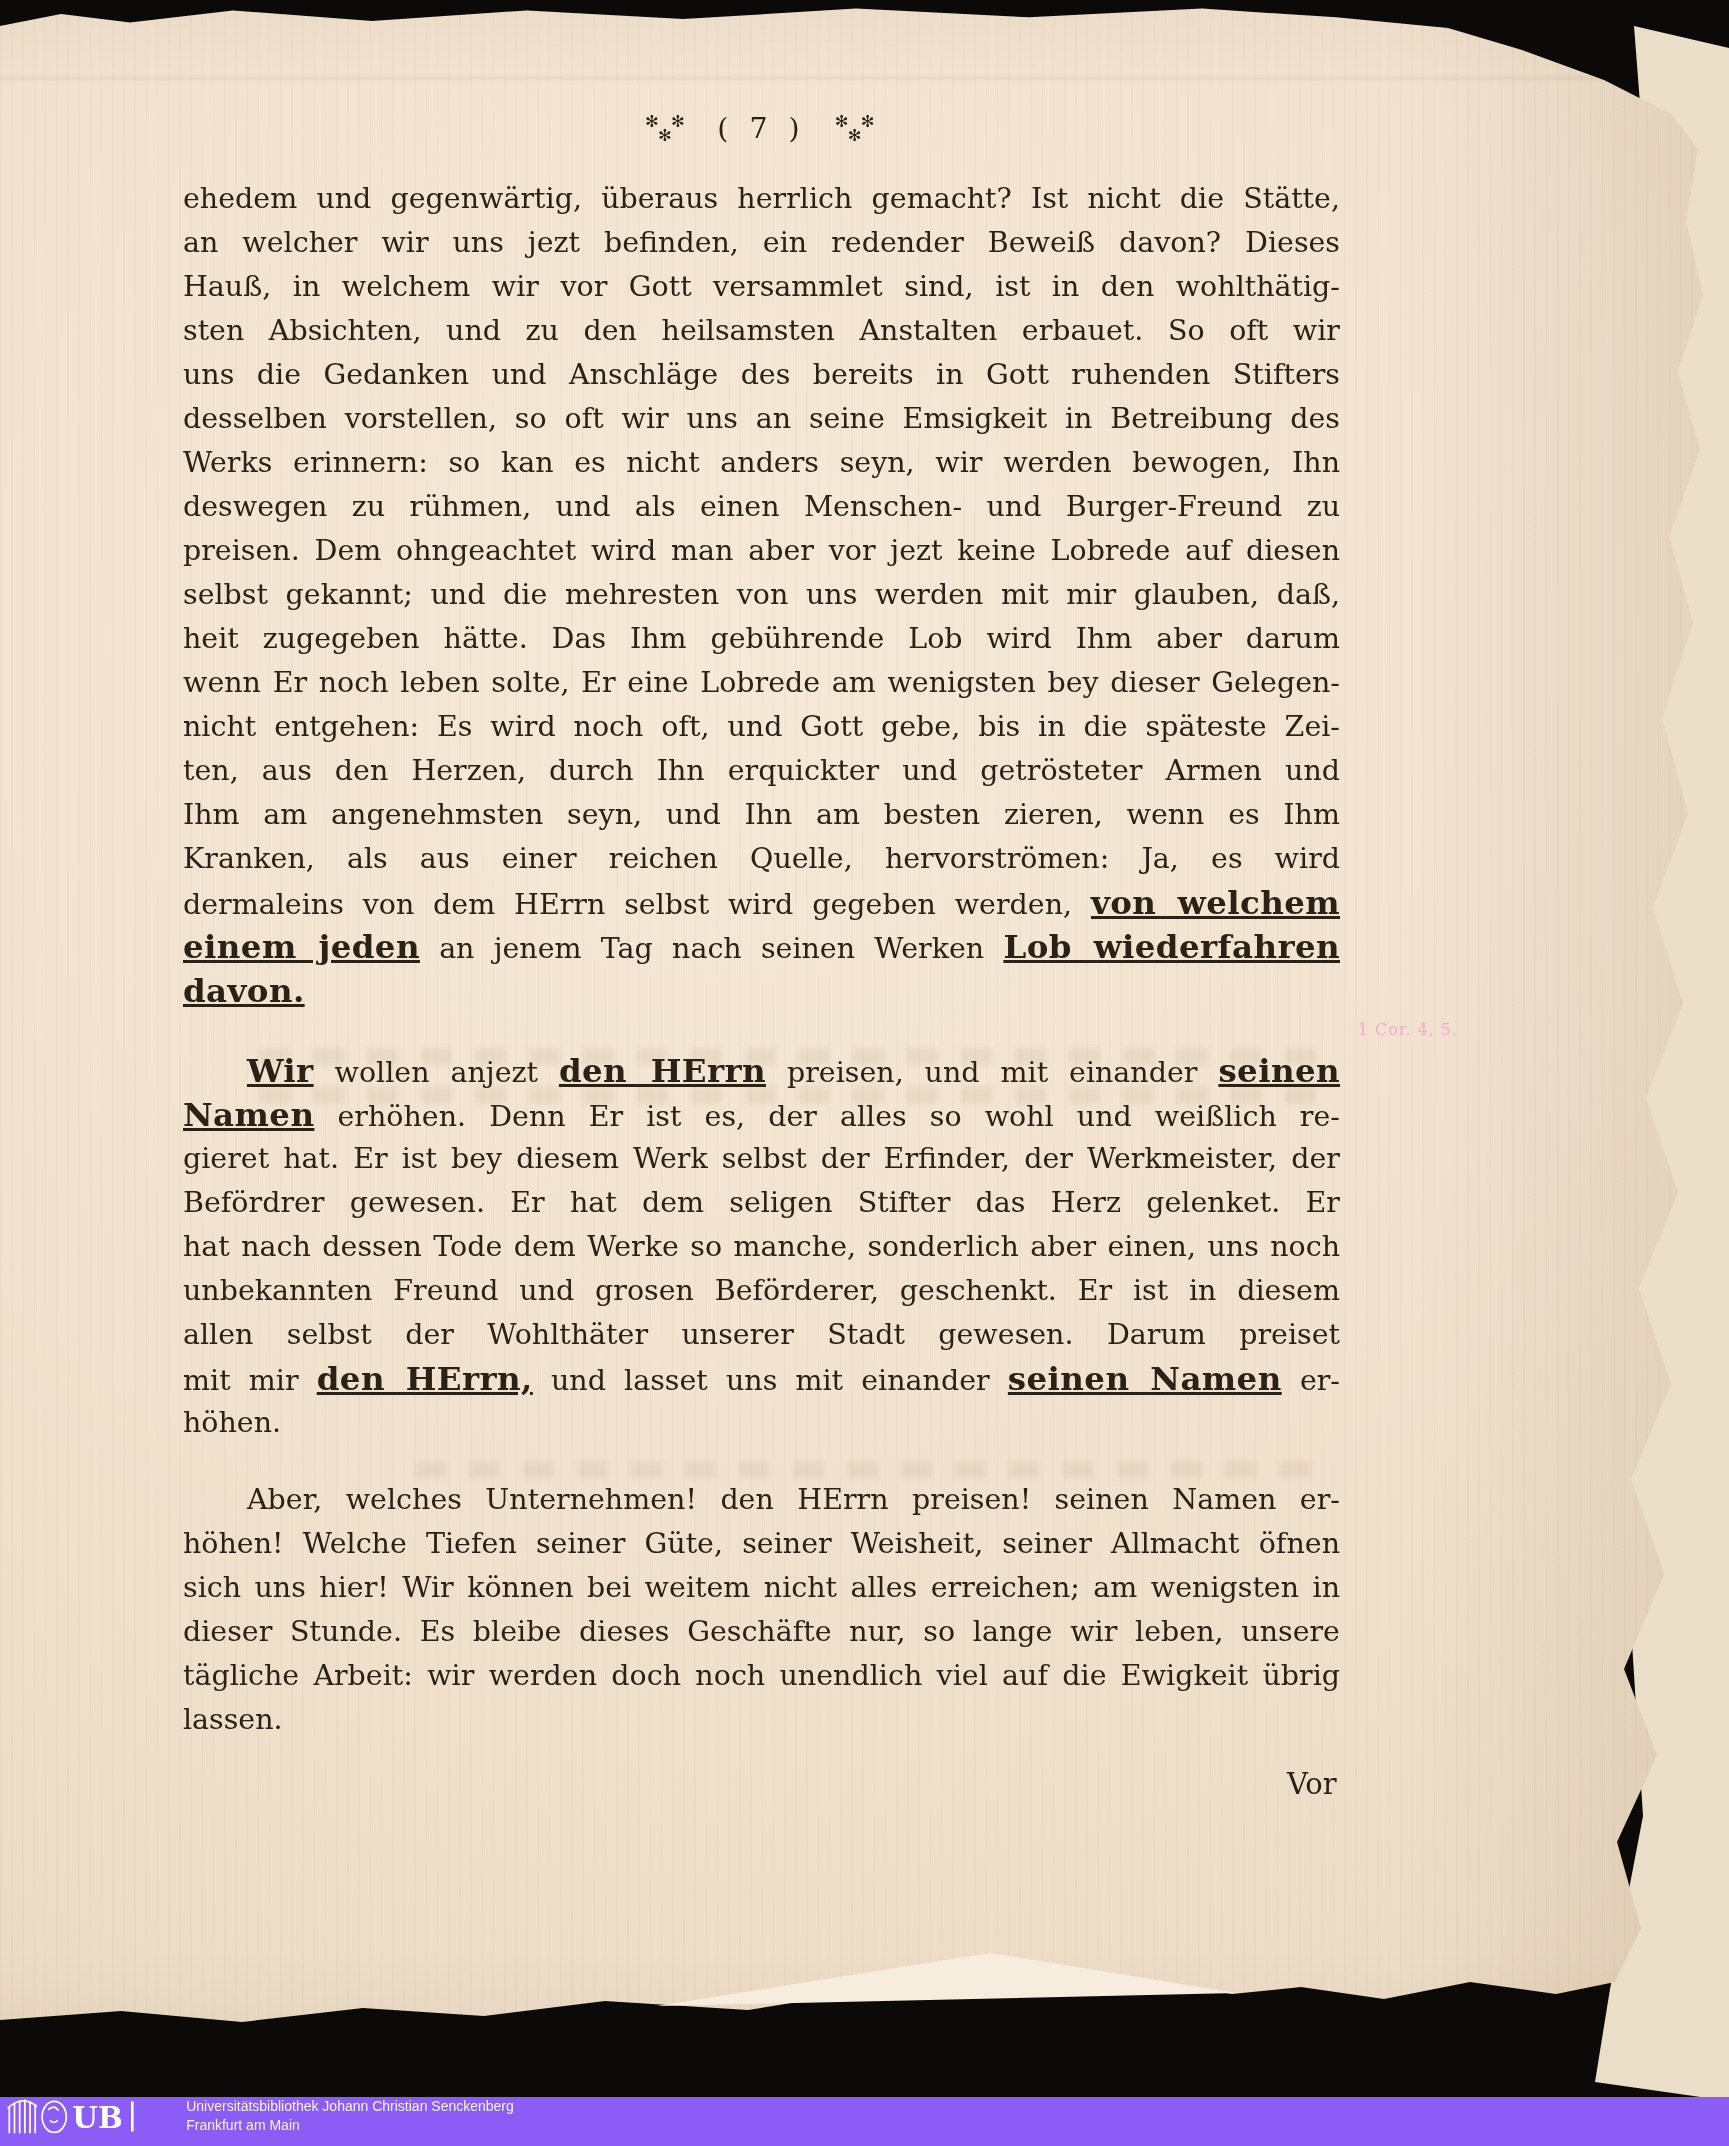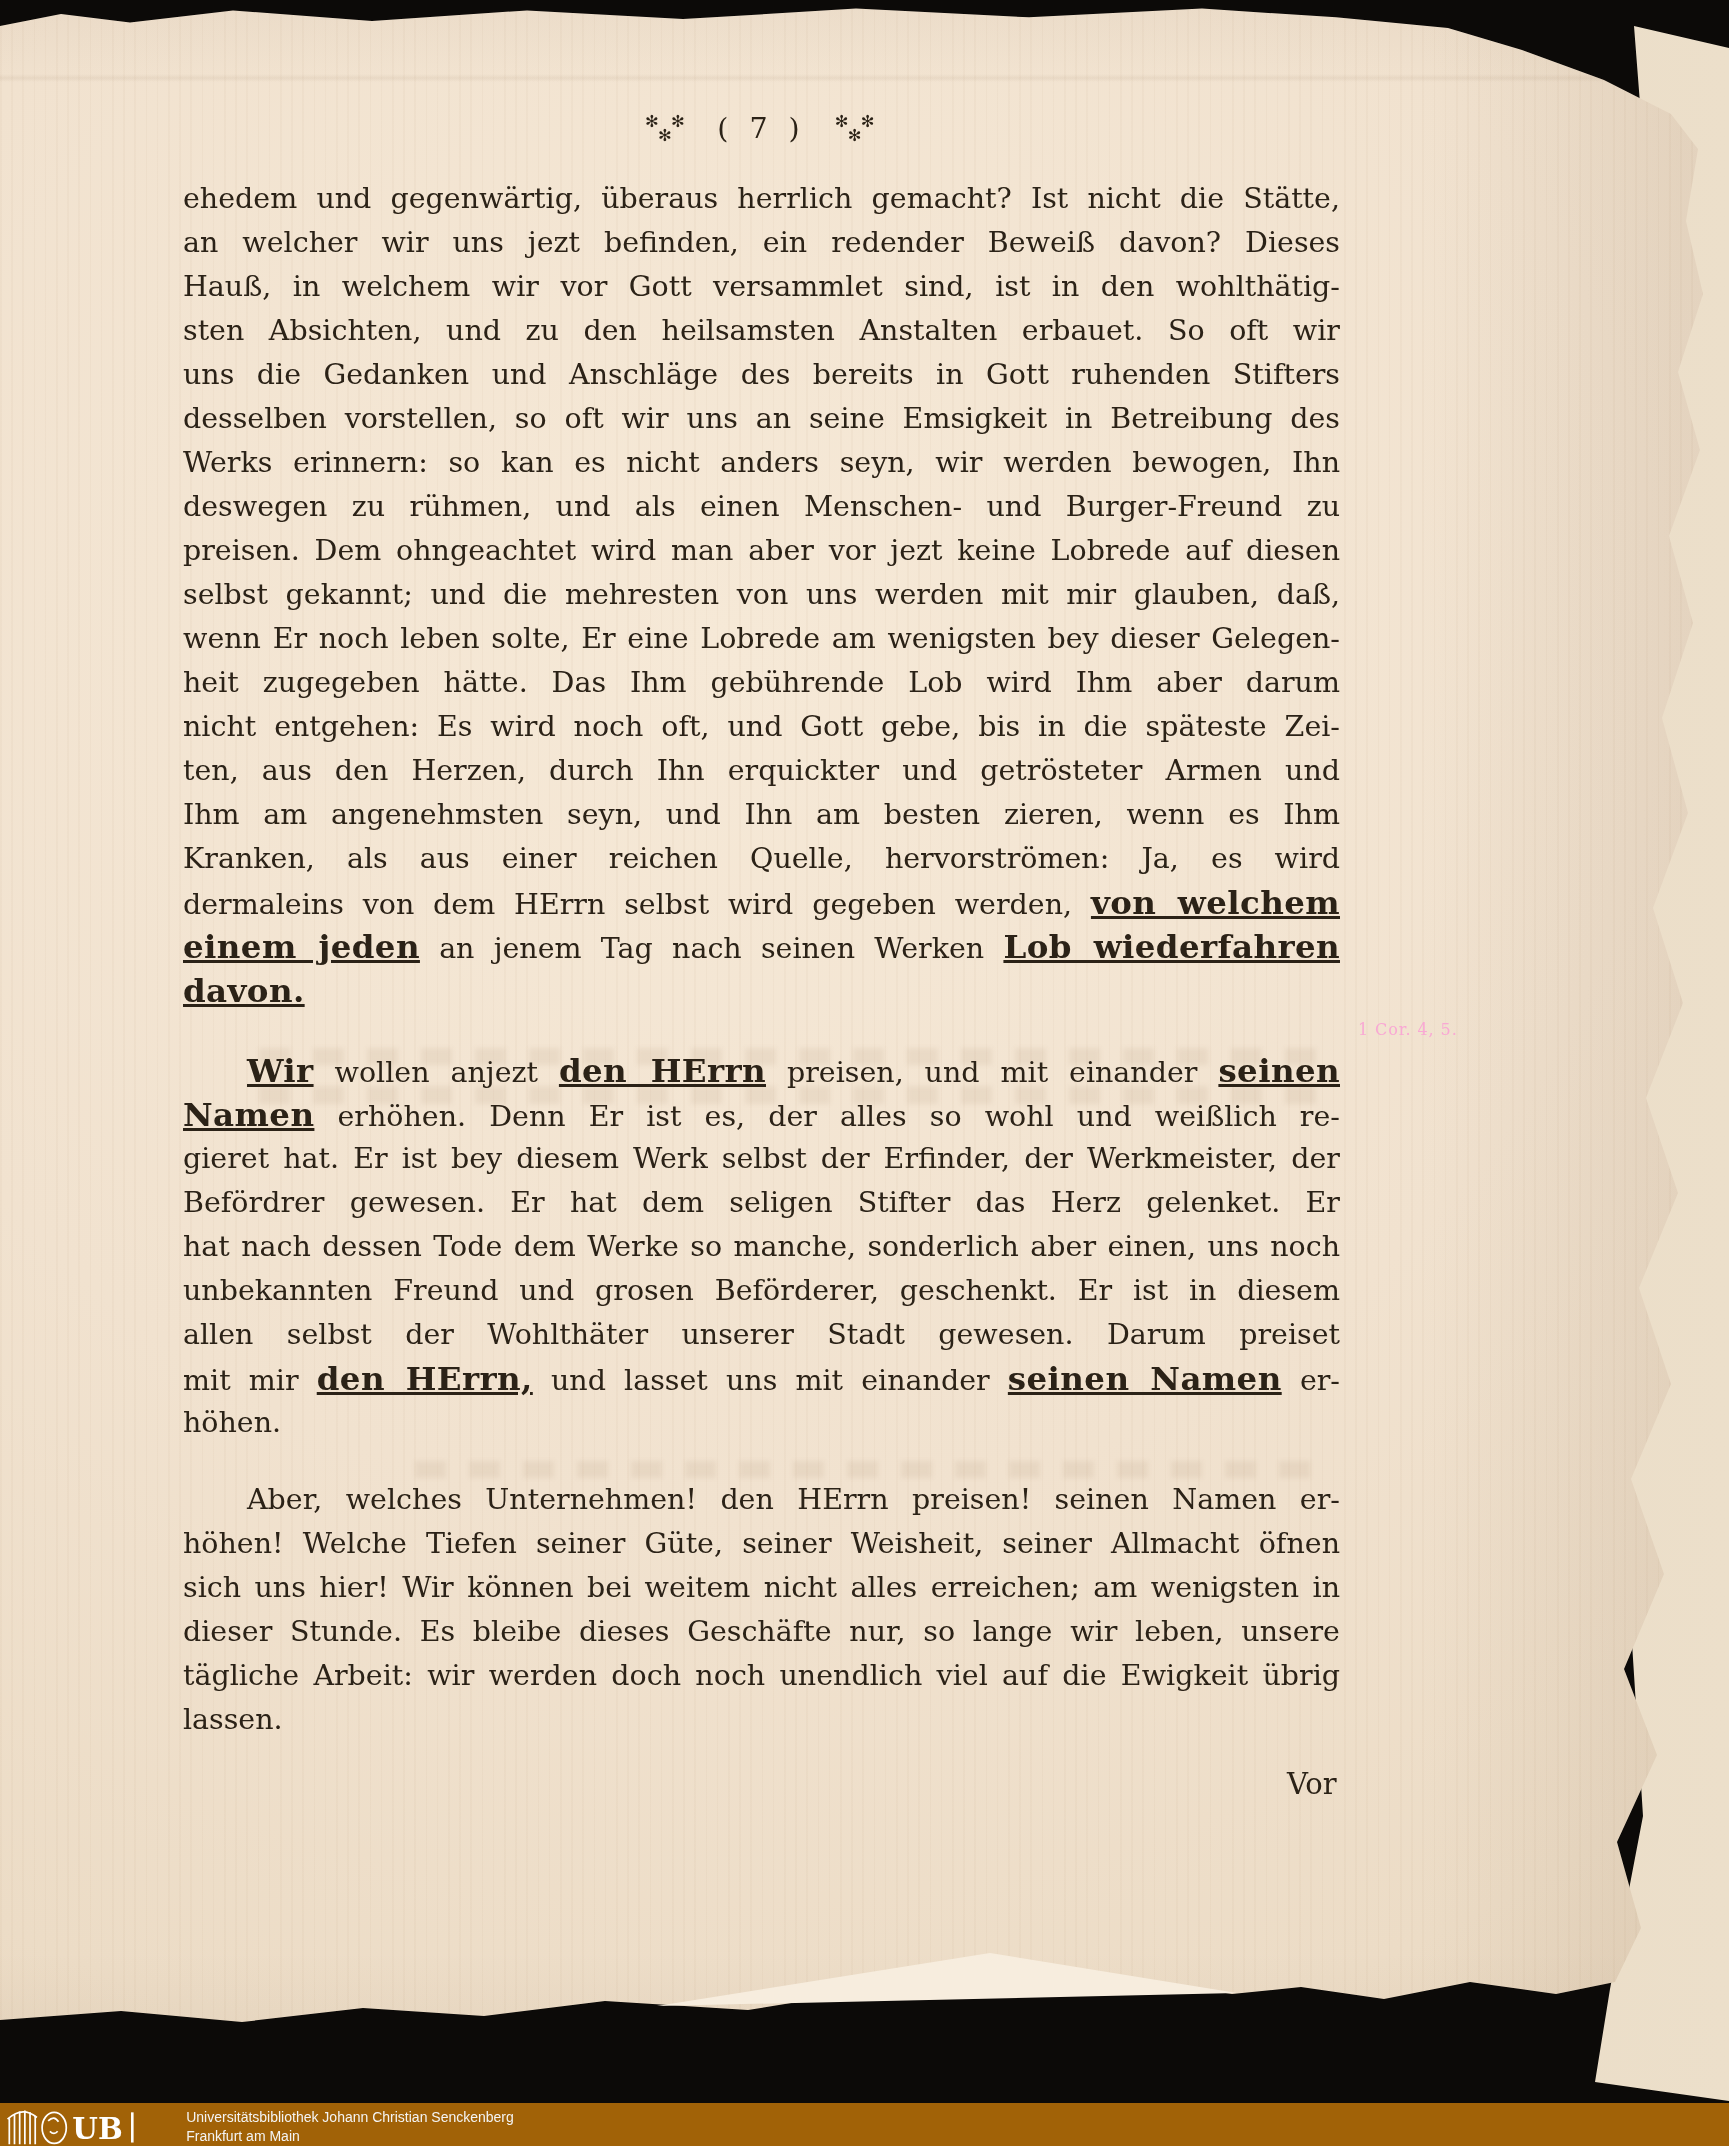--- a/index.html
+++ b/index.html
@@ -68,22 +68,22 @@
   .margin-note{
     position:absolute;left:1358px;top:1020px;z-index:3;
     color:#f9a8d4;font-size:16px;letter-spacing:0.9px;white-space:nowrap;
   }
   .catchword{
     position:absolute;left:1287px;top:1767px;z-index:3;
     color:#2b2217;font-size:29px;
   }
   
   .footer-bar{
-    position:absolute;left:0;bottom:0;width:1729px;height:43px;z-index:5;
-    background:#a16207;display:flex;align-items:flex-end;
+    position:absolute;left:0;bottom:0;width:1729px;height:49px;z-index:5;
+    background:#8b5cf6;display:flex;align-items:flex-start;
     font-family:"Liberation Sans", sans-serif;
   }
   .logo{margin-left:5.2px;flex:0 0 auto;display:block;}
   .footer-text{margin-left:36px;color:#f4f4f4;font-size:14px;line-height:19px;}
 </style>
 </head>
 <body>
 
 <div class="canvas">
 
@@ -116,22 +116,22 @@
         <div class="line"><span>ehedem und gegenwärtig, überaus herrlich gemacht? Ist nicht die Stätte,</span></div>
         <div class="line"><span>an welcher wir uns jezt befinden, ein redender Beweiß davon? Dieses</span></div>
         <div class="line"><span>Hauß, in welchem wir vor Gott versammlet sind, ist in den wohlthätig-</span></div>
         <div class="line"><span>sten Absichten, und zu den heilsamsten Anstalten erbauet. So oft wir</span></div>
         <div class="line"><span>uns die Gedanken und Anschläge des bereits in Gott ruhenden Stifters</span></div>
         <div class="line"><span>desselben vorstellen, so oft wir uns an seine Emsigkeit in Betreibung des</span></div>
         <div class="line"><span>Werks erinnern: so kan es nicht anders seyn, wir werden bewogen, Ihn</span></div>
         <div class="line"><span>deswegen zu rühmen, und als einen Menschen- und Burger-Freund zu</span></div>
         <div class="line"><span>preisen. Dem ohngeachtet wird man aber vor jezt keine Lobrede auf diesen</span></div>
         <div class="line"><span>selbst gekannt; und die mehresten von uns werden mit mir glauben, daß,</span></div>
+        <div class="line"><span>heit zugegeben hätte. Das Ihm gebührende Lob wird Ihm aber darum</span></div>
         <div class="line"><span>wenn Er noch leben solte, Er eine Lobrede am wenigsten bey dieser Gelegen-</span></div>
-        <div class="line"><span>heit zugegeben hätte. Das Ihm gebührende Lob wird Ihm aber darum</span></div>
         <div class="line"><span>nicht entgehen: Es wird noch oft, und Gott gebe, bis in die späteste Zei-</span></div>
         <div class="line"><span>ten, aus den Herzen, durch Ihn erquickter und getrösteter Armen und</span></div>
         <div class="line"><span>Ihm am angenehmsten seyn, und Ihn am besten zieren, wenn es Ihm</span></div>
         <div class="line"><span>Kranken, als aus einer reichen Quelle, hervorströmen: Ja, es wird</span></div>
         <div class="line"><span>dermaleins von dem HErrn selbst wird gegeben werden, </span><span class="em">von welchem</span></div>
         <div class="line"><span class="em">einem jeden</span><span> an jenem Tag nach seinen Werken </span><span class="em">Lob wiederfahren</span></div>
         <div class="line short"><span class="em">davon.</span></div>
       </div>
       <div style="margin-top: 36px;">
         <div class="line indent"><span class="em">Wir</span><span> wollen anjezt </span><span class="em">den HErrn</span><span> preisen, und mit einander </span><span class="em">seinen</span></div>

